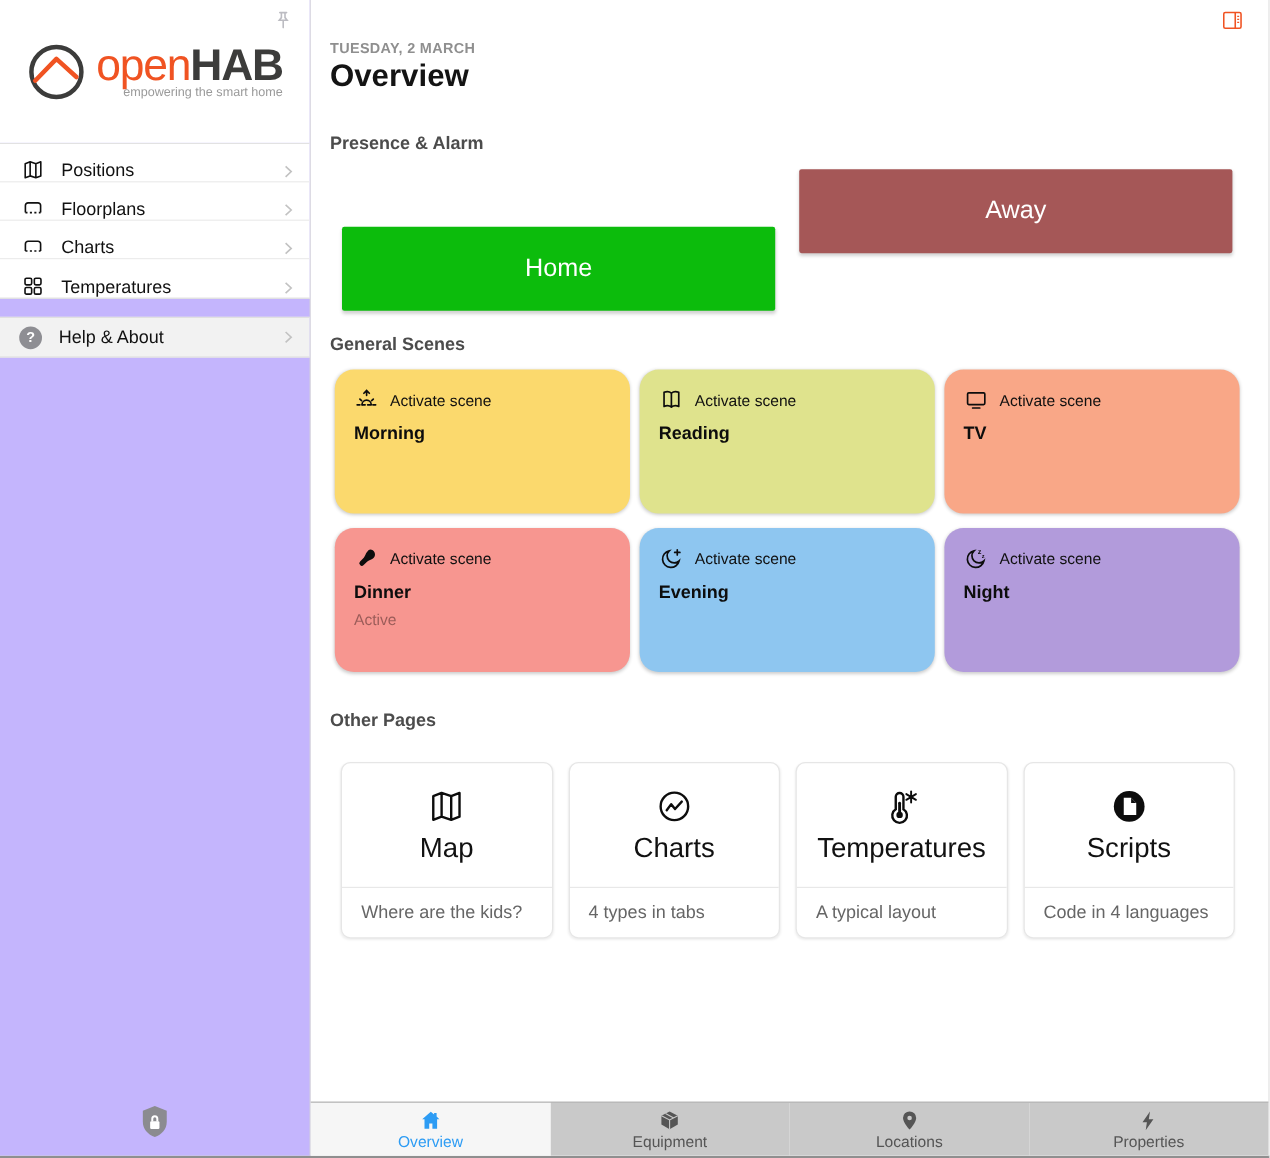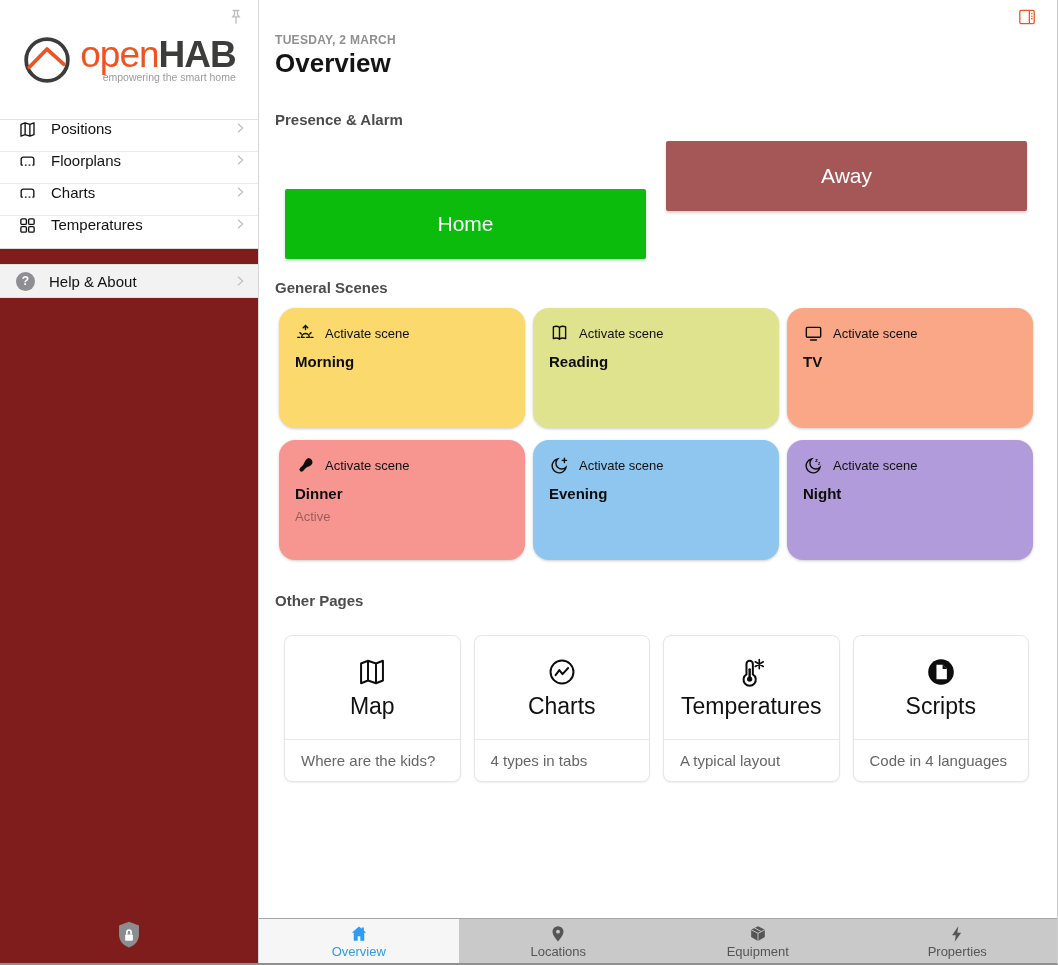--- a/index.html
+++ b/index.html
@@ -1,30 +1,30 @@
 <!DOCTYPE html>
 <html><head>
 <meta charset="utf-8">
 <style>
   * { margin:0; padding:0; box-sizing:border-box; }
   html,body { width:1058px; height:965px; overflow:hidden; background:#fff;
               font-family:"Liberation Sans","DejaVu Sans",sans-serif; }
   .app { width:1058px; height:965px; display:flex; border-bottom:2px solid #8f8f8f; border-right:1px solid #cfcfcf; }
 
   
-  .sidebar { width:259px; background:#7f1d1d; border-right:1px solid #d6d6d6; display:flex; flex-direction:column; position:relative; }
+  .sidebar { width:259px; background:#c4b5fd; border-right:1px solid #d6d6d6; display:flex; flex-direction:column; position:relative; }
   .logo-area { background:#fff; height:119px; display:flex; align-items:center; justify-content:center; gap:8px; position:relative; }
   .pin-btn { position:absolute; top:7px; right:12px; width:20px; height:22px; cursor:pointer; }
   .logo-text { display:flex; flex-direction:column; }
   .wordmark { font-size:37px; letter-spacing:-1px; line-height:36px; font-weight:600; }
   .wordmark .open { color:#f05322; font-weight:500; }
   .wordmark .hab { color:#3c3c3b; font-weight:600; }
   .tagline { font-size:10.5px; color:#9a9a9a; text-align:right; margin-top:-2px; }
   .nav-list { background:#fff; border-top:1px solid #e2e2e2; border-bottom:1px solid #dcdcdc; }
-  .nav-item { height:32px; display:flex; align-items:flex-start; padding:0 10px 0 18px; border-bottom:1px solid #ececec; cursor:pointer; }
+  .nav-item { height:32px; display:flex; align-items:flex-end; padding:0 10px 0 18px; border-bottom:1px solid #ececec; cursor:pointer; }
   .nav-item:last-child { border-bottom:none; }
   .nav-icon { width:19px; height:19px; display:flex; align-items:center; justify-content:center; color:#111; }
   .nav-label { font-size:15px; color:#111; margin-left:14px; flex:1; }
   .chev { width:16px; height:16px; color:#c4c4c4; }
   .help-item { margin-top:15px; height:34px; background:#f2f2f2; border-top:1px solid #e0e0e0; border-bottom:1px solid #e0e0e0; display:flex; align-items:center; padding:0 10px 0 16px; cursor:pointer; }
   .q-circle { width:19px; height:19px; border-radius:50%; background:#8e8e93; color:#fff; font-size:12px; font-weight:bold; display:flex; align-items:center; justify-content:center; }
   .lock-wrap { position:absolute; bottom:12px; left:50%; transform:translateX(-50%); width:27px; height:31px; cursor:pointer; }
 
   
   .main { flex:1; display:flex; flex-direction:column; background:#fff; position:relative; }
@@ -355,34 +355,34 @@
         <span class="t-icon">
           <svg viewBox="0 0 24 24" width="20" height="20">
               <path d="M12 3 3.4 10.4h2.3V20h4.7v-5.4h3.2V20h4.7v-9.6h2.3L17.8 7.7V4.3h-2.5v1.3z" fill="currentColor"></path>
             </svg>
         </span>
         <span>Overview</span>
       </div>
       <div class="tab">
         <span class="t-icon">
           <svg viewBox="0 0 24 24" width="20" height="20">
-              <path d="M12 2.6a6.6 6.6 0 0 1 6.6 6.6c0 4.6-6.6 11.6-6.6 11.6S5.4 13.8 5.4 9.2A6.6 6.6 0 0 1 12 2.6z" fill="currentColor"></path>
-              <circle cx="12" cy="9.2" r="2.3" fill="#c9c9c9"></circle>
-            </svg>
-        </span>
-        <span>Locations</span>
+              <path d="M12 2.6 20.2 6.9v8.8L12 20.4 3.8 15.7V6.9z" fill="currentColor"></path>
+              <path d="M3.8 6.9 12 11.2l8.2-4.3M12 11.2v9.2M7.9 4.8l8.2 4.3" fill="none" stroke="#c9c9c9" stroke-width="1.1"></path>
+            </svg>
+        </span>
+        <span>Equipment</span>
       </div>
       <div class="tab">
         <span class="t-icon">
           <svg viewBox="0 0 24 24" width="20" height="20">
-              <path d="M12 2.6 20.2 6.9v8.8L12 20.4 3.8 15.7V6.9z" fill="currentColor"></path>
-              <path d="M3.8 6.9 12 11.2l8.2-4.3M12 11.2v9.2M7.9 4.8l8.2 4.3" fill="none" stroke="#c9c9c9" stroke-width="1.1"></path>
-            </svg>
-        </span>
-        <span>Equipment</span>
+              <path d="M12 2.6a6.6 6.6 0 0 1 6.6 6.6c0 4.6-6.6 11.6-6.6 11.6S5.4 13.8 5.4 9.2A6.6 6.6 0 0 1 12 2.6z" fill="currentColor"></path>
+              <circle cx="12" cy="9.2" r="2.3" fill="#c9c9c9"></circle>
+            </svg>
+        </span>
+        <span>Locations</span>
       </div>
       <div class="tab">
         <span class="t-icon">
           <svg viewBox="0 0 24 24" width="20" height="20">
               <path d="M13.6 2.6 6.1 13.4h4.4L9.3 21.4l7.7-11h-4.6z" fill="currentColor"></path>
             </svg>
         </span>
         <span>Properties</span>
       </div>
     </div>

